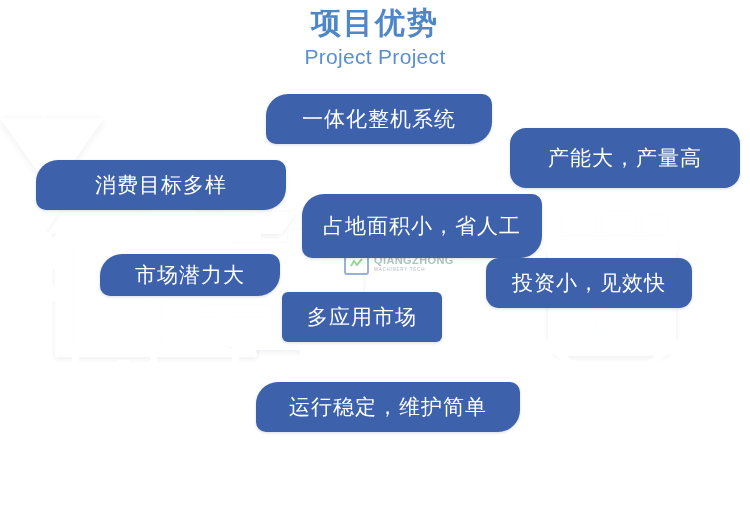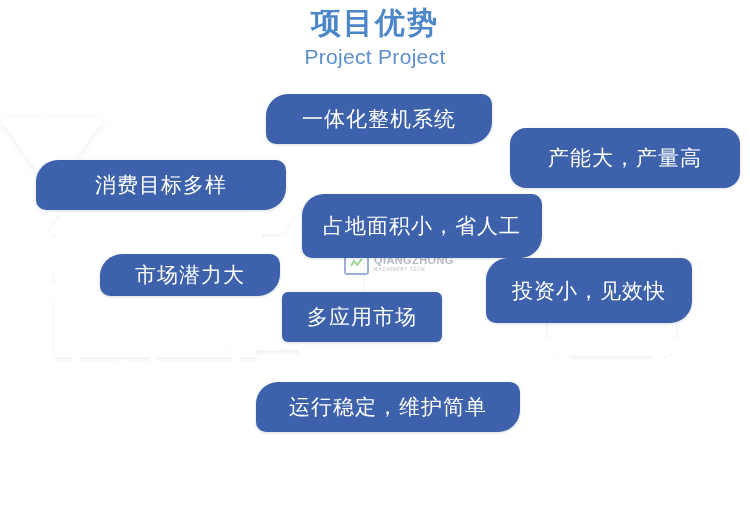--- a/index.html
+++ b/index.html
@@ -131,21 +131,21 @@
   .badge{position:absolute;display:flex;align-items:center;justify-content:center;
          background:#3d62ab;color:#fff;font-size:21px;letter-spacing:1px;white-space:nowrap;
          border-radius:22px 10px 22px 10px;
          font-family:"DejaVu Sans","Liberation Sans",sans-serif;
          box-shadow:0 1px 3px rgba(40,60,110,.18);}
   .b1{left:266px;top:94px;width:226px;height:50px;}
   .b2{left:510px;top:128px;width:230px;height:60px;border-radius:16px;}
   .b3{left:36px;top:160px;width:250px;height:50px;}
   .b4{left:302px;top:194px;width:240px;height:64px;}
   .b5{left:100px;top:254px;width:180px;height:42px;}
-  .b6{left:486px;top:258px;width:206px;height:65px;}
+  .b6{left:486px;top:258px;width:206px;height:50px;border-radius:13px;}
   .b7{left:282px;top:292px;width:160px;height:50px;border-radius:6px;}
   .b8{left:256px;top:382px;width:264px;height:50px;}
 </style>
 </head>
 <body>
 
 <div id="stage">
 
   <div id="photo">
 

